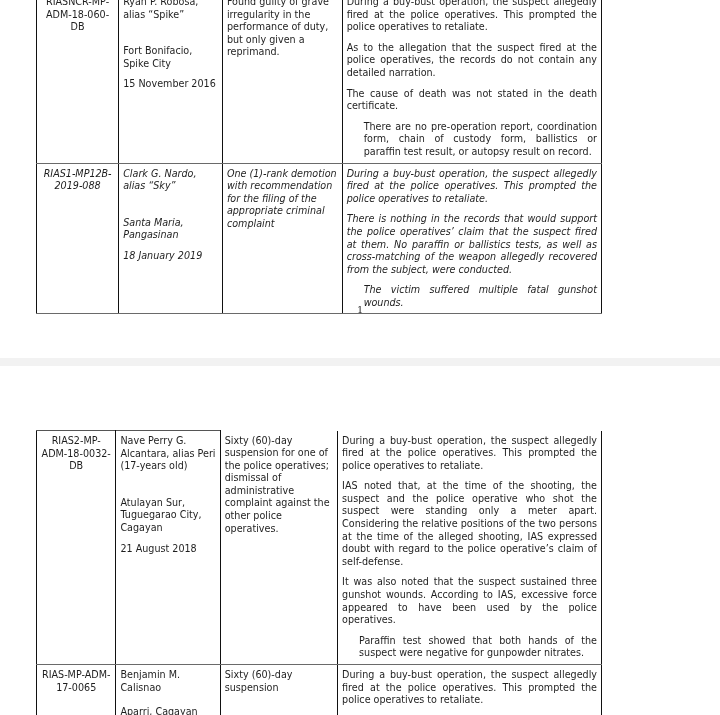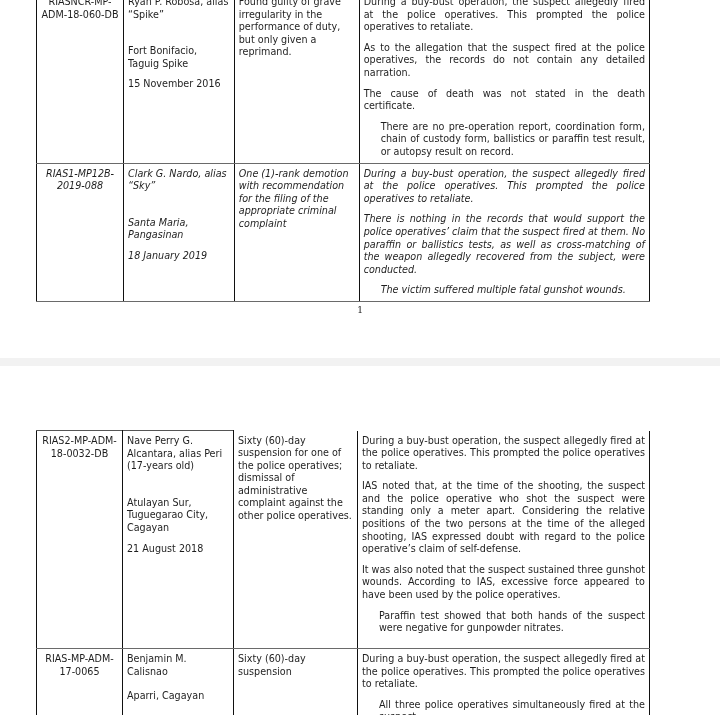--- a/index.html
+++ b/index.html
@@ -3,21 +3,21 @@
 <meta charset="utf-8">
 <style>
   html, body { margin: 0; padding: 0; }
   body {
     width: 720px; height: 715px; overflow: hidden; position: relative;
     background: #ffffff;
     font-family: "DejaVu Sans", sans-serif;
     color: #1e1e1e;
   }
   .page {
-    position: absolute; left: 0; width: 650px; background: #ffffff; overflow: hidden;
+    position: absolute; left: 0; width: 602px; background: #ffffff; overflow: hidden;
   }
   #page1 { top: 0; height: 358px; }
   #page2 { top: 366px; height: 349px; }
   .page-gap {
     position: absolute; left: 0; top: 358px; width: 720px; height: 8px; background: #f2f2f2;
   }
   table.doc {
     position: absolute; left: 36px; border-collapse: collapse; table-layout: fixed;
     font-size: 9.6px; line-height: 12.6px;
   }
@@ -57,21 +57,21 @@
       </colgroup>
     <tbody>
         <tr class="row" style="height:160px;">
       <td class="case c1">
         <span>RIASNCR-MP-ADM-18-060-DB</span>
       </td>
       <td class="victim c2">
         <p>Ryan P. Robosa, alias “Spike”</p>
         <div class="gap"></div>
             <div class="gap"></div>
-        <p>Fort Bonifacio, Taguig Spike</p>
+        <p>Fort Bonifacio, Spike City</p>
         <div class="gap2"></div>
         <p>15 November 2016</p>
       </td>
       <td class="action c3">
         <p>Found guilty of grave irregularity in the performance of duty, but only given a reprimand.</p>
       </td>
       <td class="findings c4">
         <p>During a buy-bust operation, the suspect allegedly fired at the police operatives. This prompted the police operatives to retaliate.</p>
         <p>As to the allegation that the suspect fired at the police operatives, the records do not contain any detailed narration.</p>
         <p>The cause of death was not stated in the death certificate.</p>

